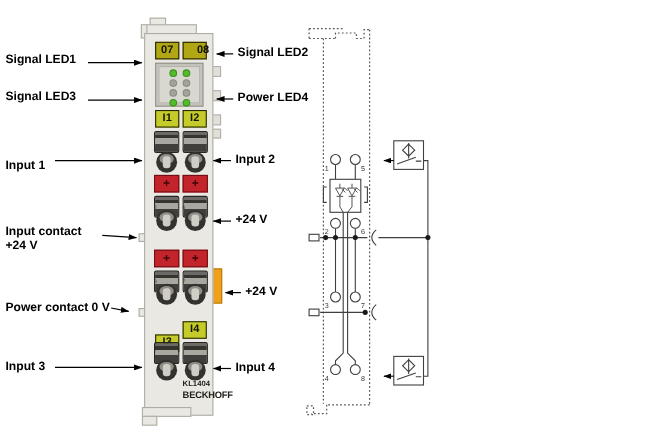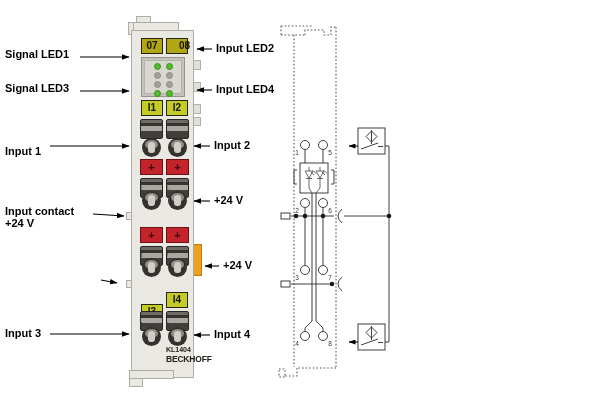--- a/index.html
+++ b/index.html
@@ -114,24 +114,25 @@
     <div class="brandtxt" style="left:138px;top:354px;font:bold 8.5px 'Liberation Sans',sans-serif;letter-spacing:-0.2px;">BECKHOFF</div>
   </div>
 
   <div class="callout" style="left:5px;top:48px;">Signal LED1</div>
   <div class="callout" style="left:5px;top:82px;text-align:right;">Signal LED3</div>
   <div class="callout" style="left:5px;top:145px;">Input 1</div>
   <div class="callout" style="left:5px;top:205px;">
     <div>Input contact</div>
     <div>+24 V</div>
   </div>
+  <div class="callout" style="left:5px;top:274px;">Power contact 0 V</div>
   <div class="callout" style="left:5px;top:327px;">Input 3</div>
 
-  <div class="callout" style="left:216px;top:42px;">Input LED2</div>
-  <div class="callout" style="left:216px;top:83px;">Input LED4</div>
+  <div class="callout" style="left:216px;top:42px;">Signal LED2</div>
+  <div class="callout" style="left:216px;top:83px;">Power LED4</div>
   <div class="callout" style="left:214px;top:139px;">Input 2</div>
   <div class="callout" style="left:214px;top:194px;">+24 V</div>
   <div class="callout" style="left:223px;top:259px;">+24 V</div>
   <div class="callout" style="left:214px;top:328px;">Input 4</div>
 
   <svg class="abs" style="left:0;top:0;" width="600" height="400" viewBox="0 0 600 400">
     <defs>
       <marker id="arr" viewBox="0 0 7 5" refX="6.5" refY="2.5" markerWidth="7" markerHeight="5" orient="auto">
         <path d="M0,0 L7,2.5 L0,5 Z" fill="#000"></path>
       </marker>

